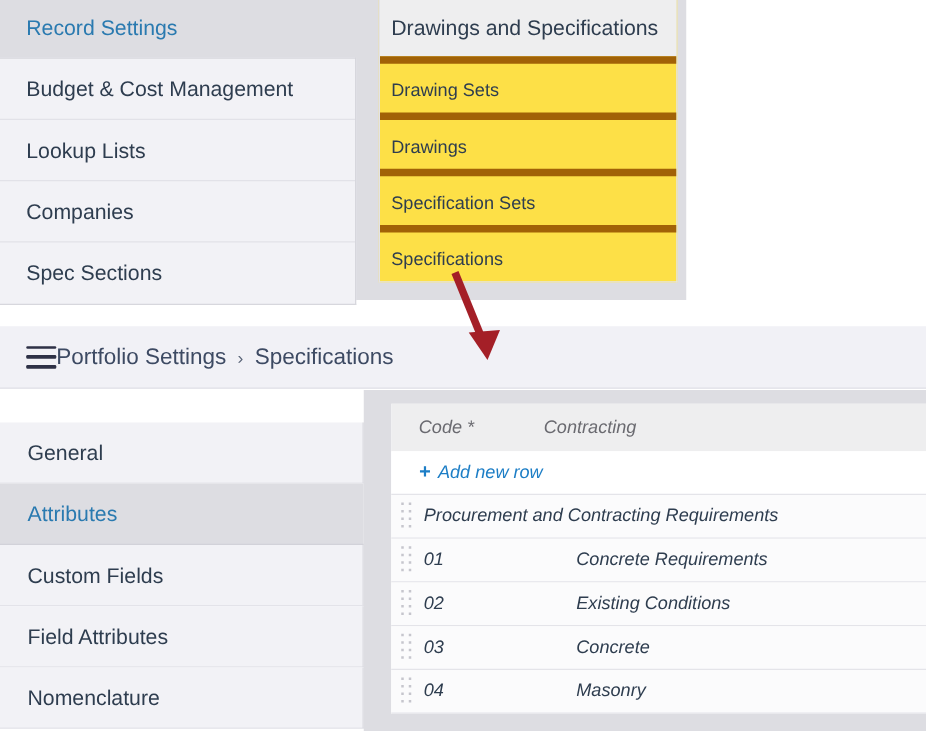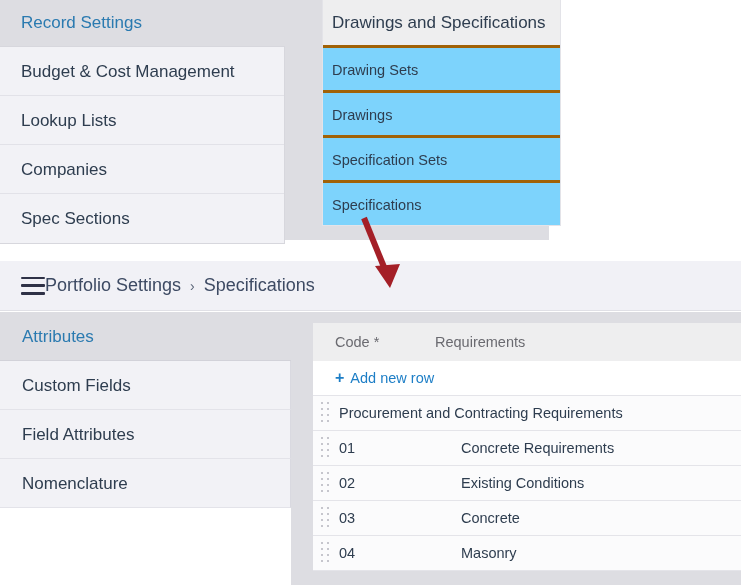--- a/index.html
+++ b/index.html
@@ -75,24 +75,24 @@
     position: absolute;
     left: 288px;
     top: 0;
     width: 261px;
     height: 240px;
     background: #dddde2;
     box-sizing: border-box;
   }
   #secondary-menu-inner {
     position: absolute;
-    left: 34px;
+    left: 15px;
     top: 0;
     width: 239px;
-    background: #7dd3fc;
+    background: #fde047;
     border: 1px solid #e3e3e8;
     border-top: none;
     box-sizing: border-box;
   }
   #secondary-menu-header {
     height: 45px;
     line-height: 45px;
     padding-left: 9px;
     font-size: 17px;
     color: #2e3d4f;
@@ -100,21 +100,21 @@
     box-sizing: border-box;
     white-space: nowrap;
     overflow: hidden;
   }
   .sm-item {
     height: 45px;
     line-height: 45px;
     padding-left: 9px;
     font-size: 14.5px;
     color: #2e3d4f;
-    border-top: 3px solid #a16207;
+    border-top: 6px solid #a16207;
     box-sizing: border-box;
     white-space: nowrap;
     overflow: hidden;
   }
 
   
   #annotation-arrow {
     position: absolute;
     left: 358px;
     top: 214px;
@@ -219,20 +219,21 @@
 
   
   #grid-panel {
     position: absolute;
     left: 291px;
     top: 0;
     width: 450px;
     height: 273px;
     background: #dddde2;
     box-sizing: border-box;
+    font-style: italic;
   }
   #grid-table {
     position: absolute;
     left: 22px;
     top: 11px;
     width: 428px;
     background: #ffffff;
     box-sizing: border-box;
   }
   .grid-header {
@@ -356,32 +357,33 @@
     <div id="breadcrumb">
       <span>Portfolio Settings</span>
       <span id="breadcrumb-sep">›</span>
       <span>Specifications</span>
     </div>
   </div>
 
   <div id="content-area">
 
     <div id="settings-nav">
+      <div class="nav-item first">General</div>
       <div class="nav-item selected">Attributes</div>
       <div class="nav-item">Custom Fields</div>
       <div class="nav-item">Field Attributes</div>
       <div class="nav-item">Nomenclature</div>
     </div>
 
     <div id="grid-panel">
       <div id="grid-table">
 
         <div class="grid-header">
           <div class="cell cell-code">Code *</div>
-          <div class="cell cell-desc">Requirements</div>
+          <div class="cell cell-desc">Contracting</div>
         </div>
 
         <div class="grid-addrow">
           <div id="add-new-row-link">
             <span id="add-plus-icon">+</span>
             <span>Add new row</span>
           </div>
         </div>
 
         <div class="grid-row">

